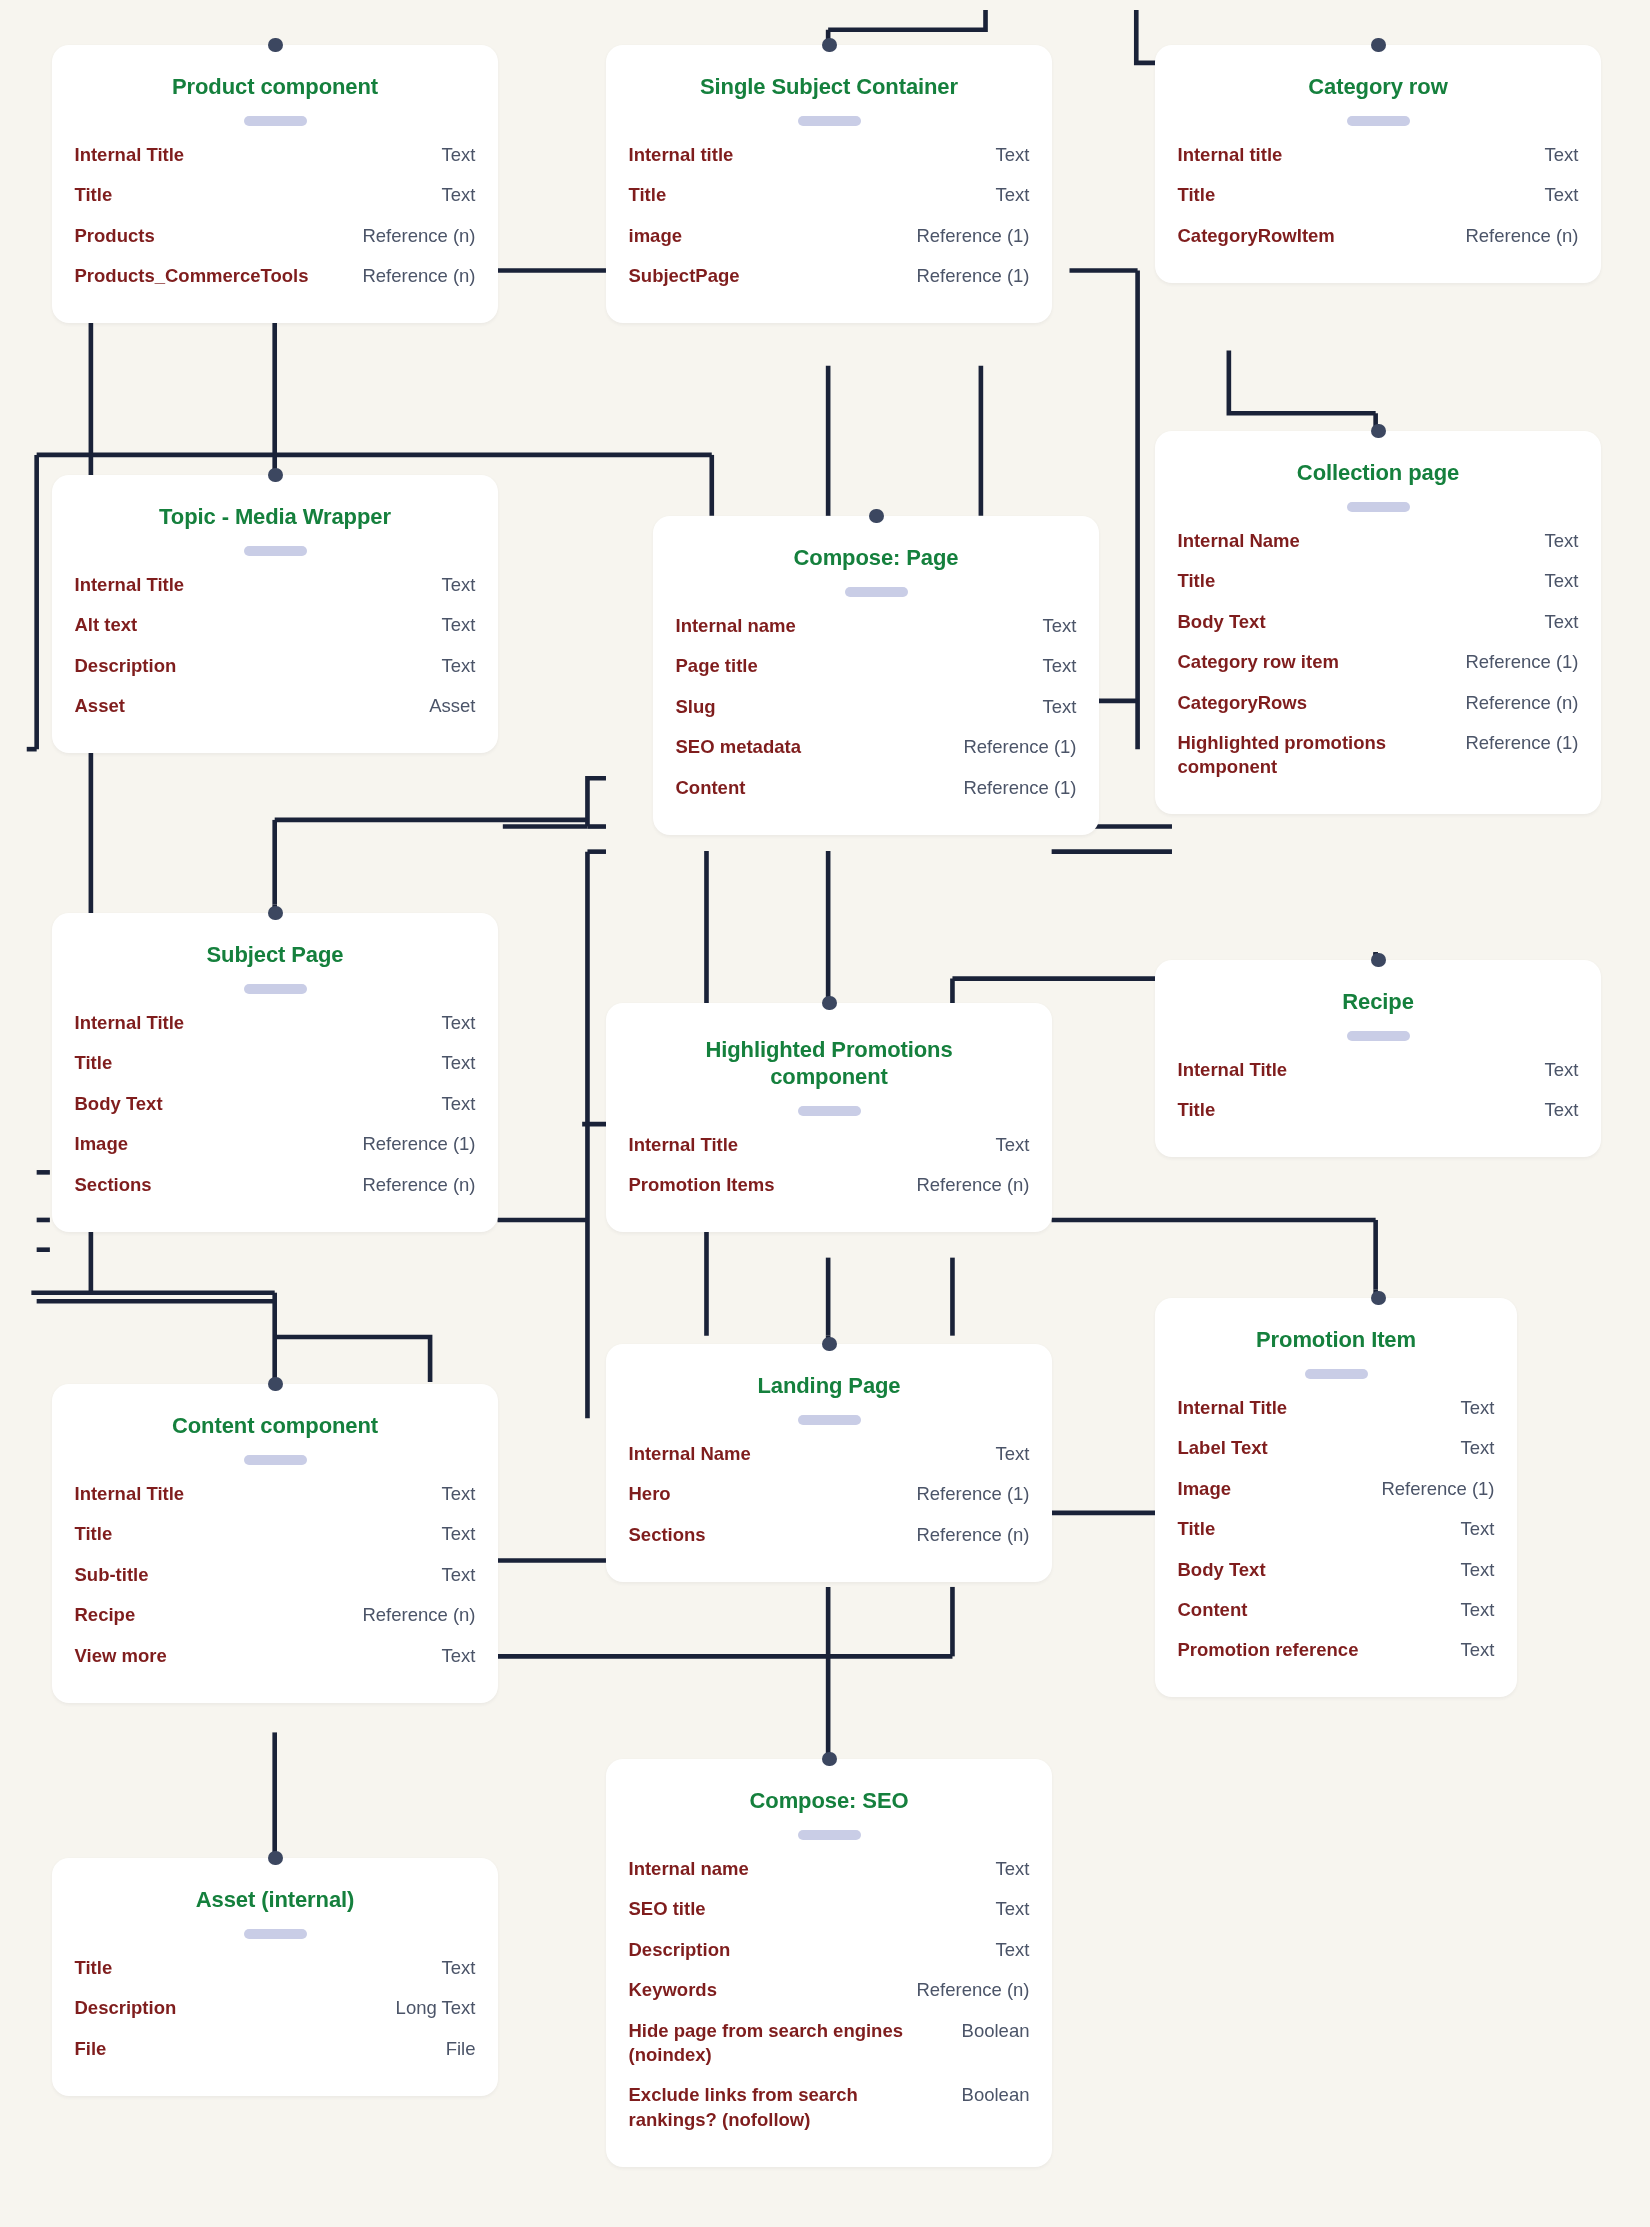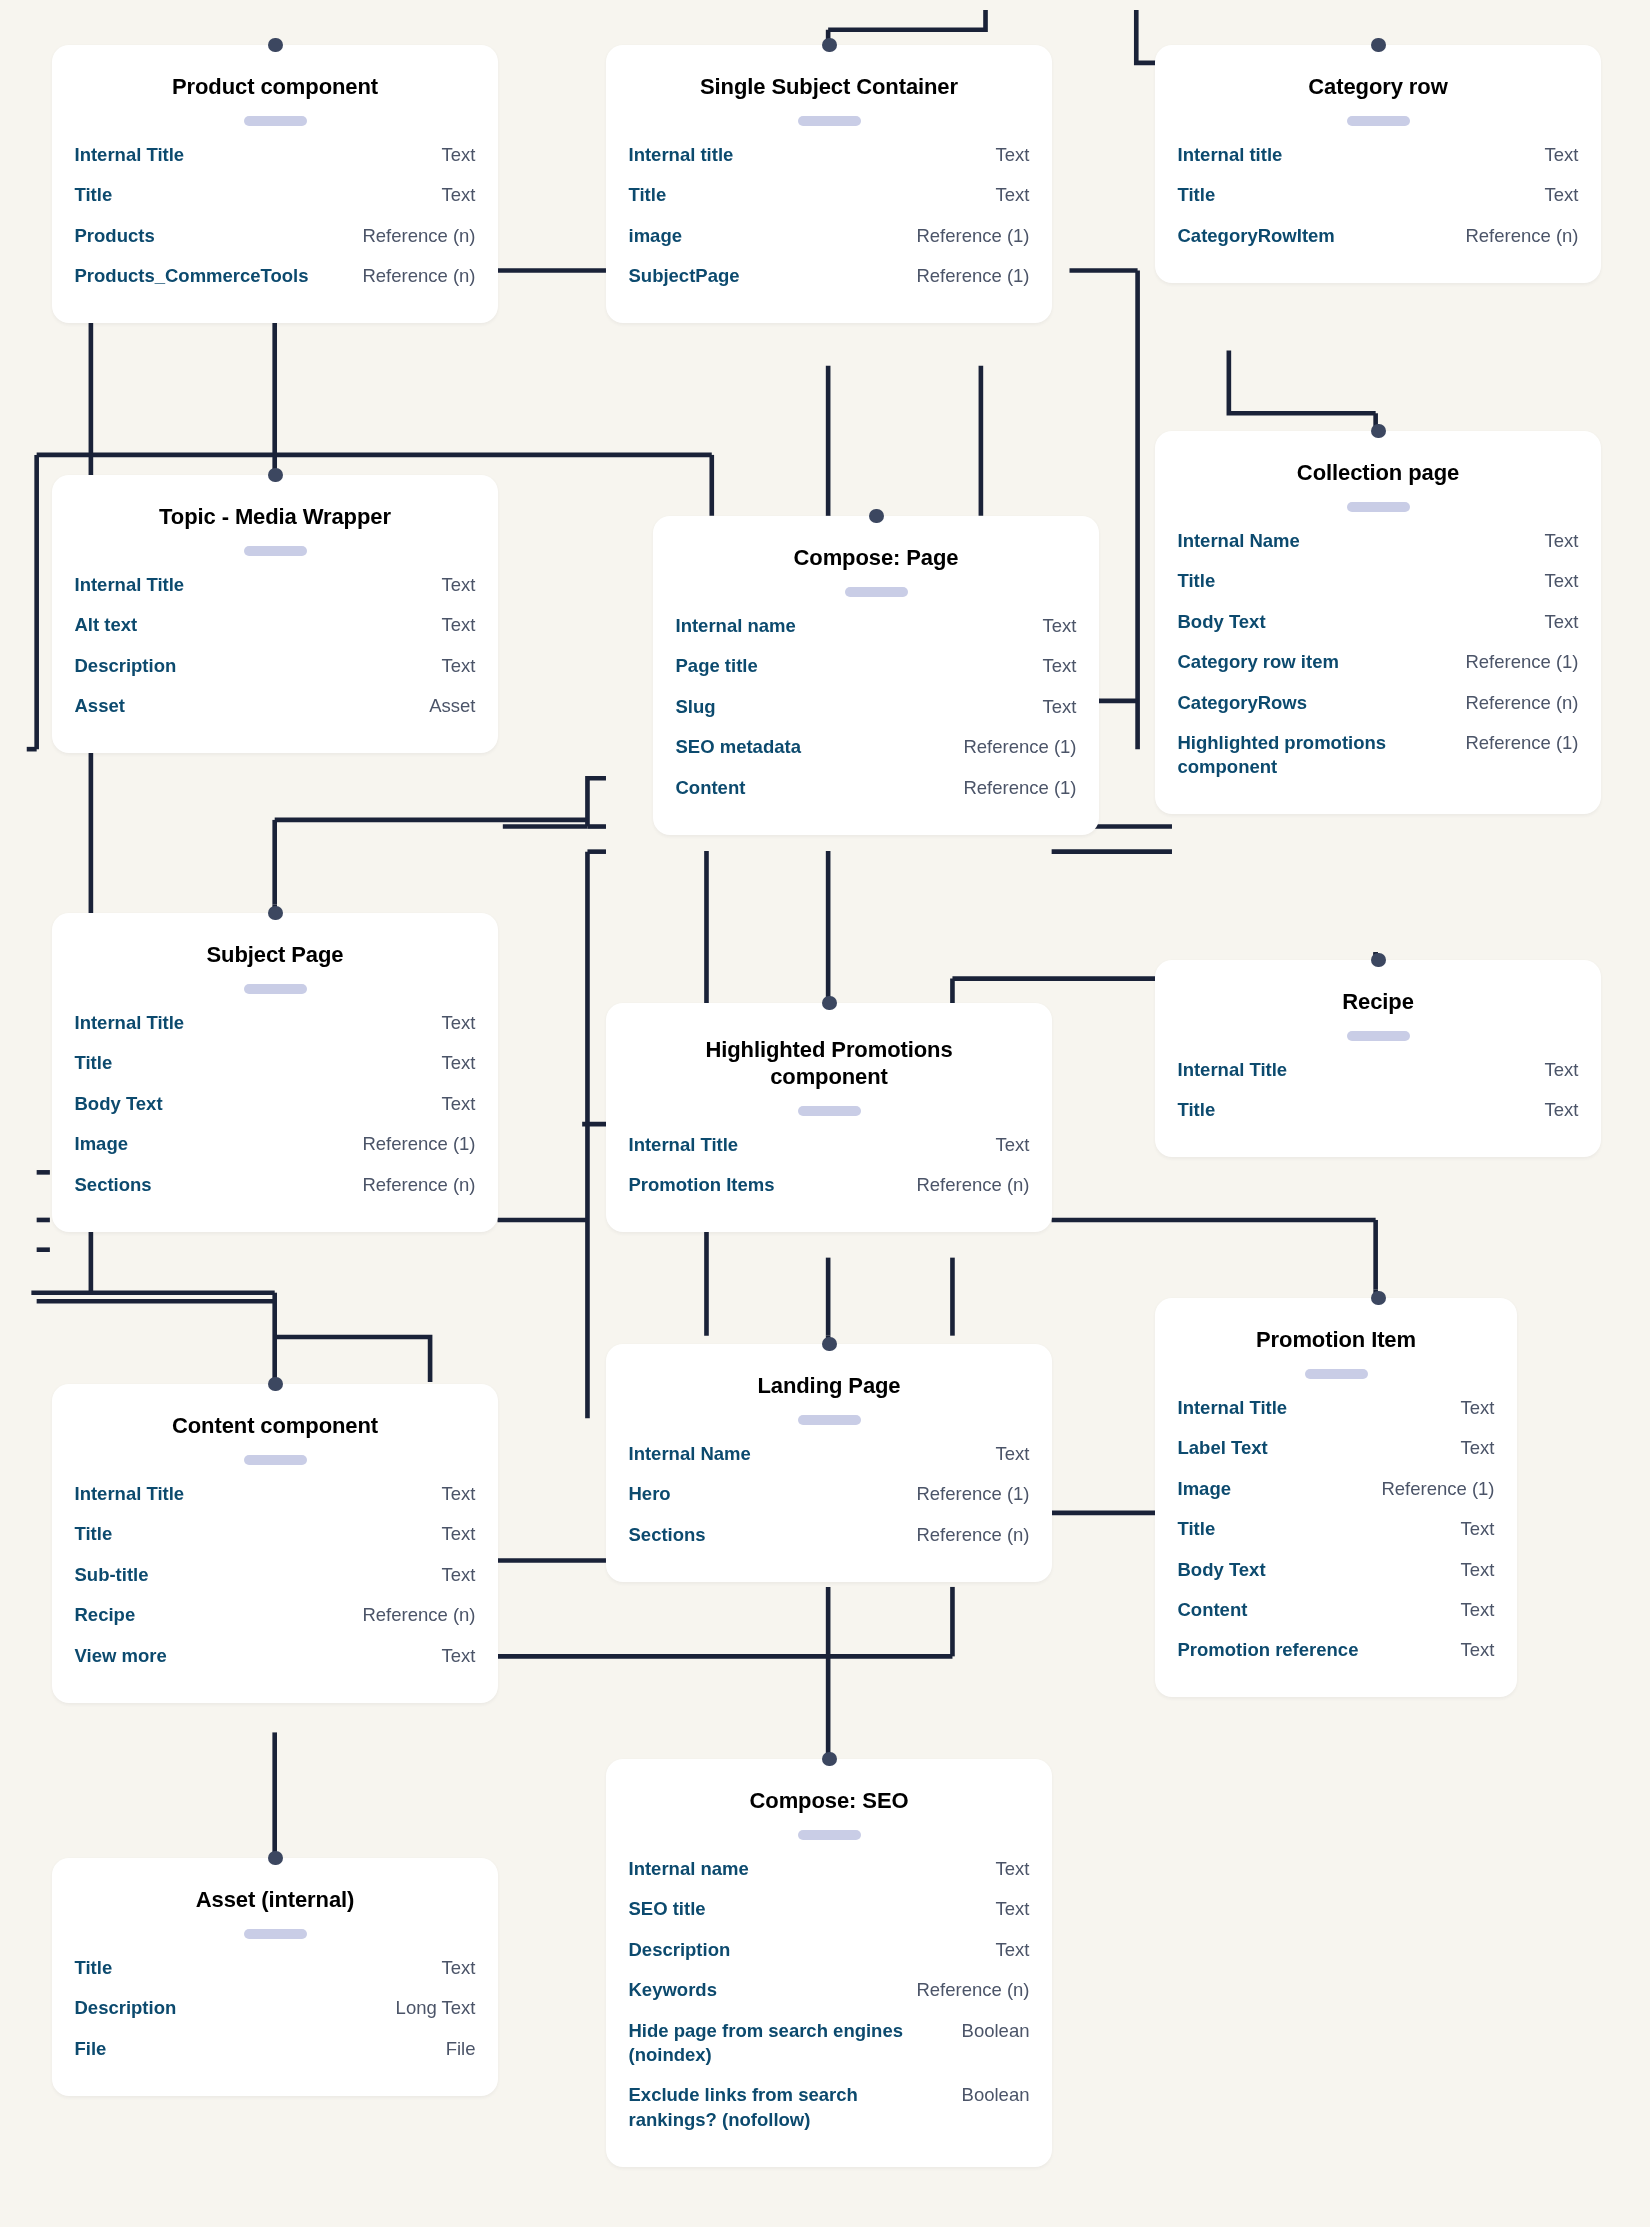--- a/index.html
+++ b/index.html
@@ -33,21 +33,21 @@
     background: #ffffff;
     border-radius: 17px;
     box-sizing: border-box;
     padding: 24px 22.5px 26.5px 22.5px;
     box-shadow: 0 1.3px 3.3px rgba(30,35,60,0.05);
   }
   .card-title {
     text-align: center;
     font-size: 22px;
     font-weight: 700;
-    color: #000000;
+    color: #15803d;
     line-height: 1.22;
     letter-spacing: -0.1px;
     margin: 5.3px 0 0 0;
   }
   .pill-wrap {
     display: flex;
     justify-content: center;
     margin-top: 14.6px;
     margin-bottom: 9.3px;
   }
@@ -63,21 +63,21 @@
   .field {
     display: flex;
     align-items: flex-start;
     justify-content: space-between;
     gap: 4px;
     padding: 8px 0;
   }
   .field-name {
     font-size: 18.5px;
     font-weight: 700;
-    color: #0c4a6e;
+    color: #7f1d1d;
     line-height: 1.32;
     white-space: pre-line;
   }
   .field-type {
     font-size: 18.5px;
     font-weight: 400;
     color: #4b5468;
     line-height: 1.32;
     text-align: right;
     white-space: nowrap;

